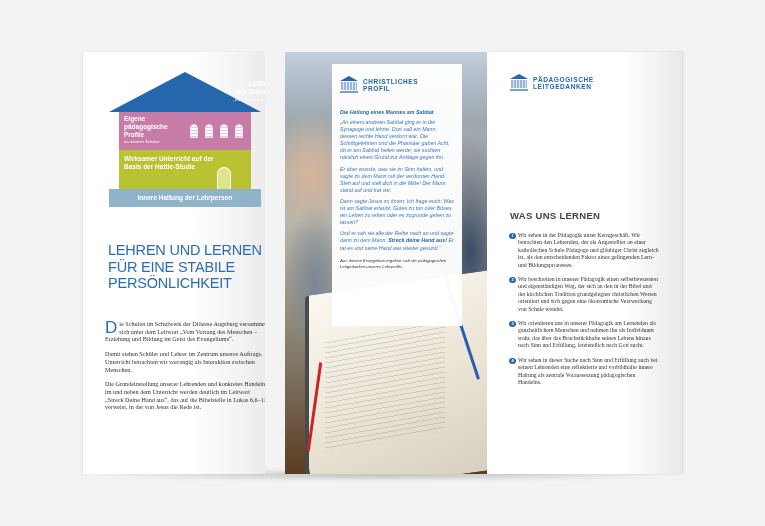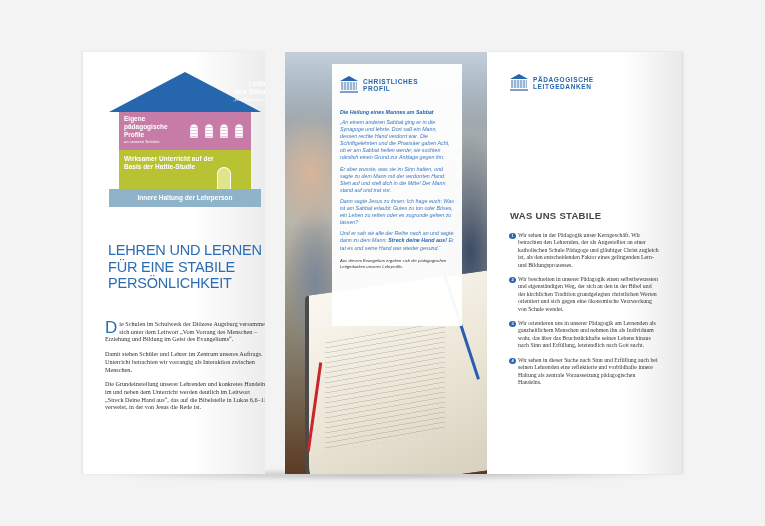--- a/index.html
+++ b/index.html
@@ -241,21 +241,21 @@
     <div class="temple-icon">
       <div class="pediment"></div>
         <div class="columns"></div>
         <div class="step"></div>
     </div>
     <div class="rp-title">
       <div>PÄDAGOGISCHE</div>
       <div>LEITGEDANKEN</div>
     </div>
   </div>
-  <div class="rp-section">WAS UNS STABILE</div>
+  <div class="rp-section">WAS UNS LERNEN</div>
   <div class="rp-list">
     <div class="rp-item">
       <span class="rp-num">1</span>
       <span>Wir sehen in der Pädagogik unser Kerngeschäft. Wir betrachten den Lehrenden, der als Angestellter an einer katholischen Schule Pädagoge und gläubiger Christ zugleich ist, als den entscheidenden Faktor eines gelingenden Lern- und Bildungsprozesses.</span>
     </div>
     <div class="rp-item">
       <span class="rp-num">2</span>
       <span>Wir beschreiten in unserer Pädagogik einen selbstbewussten und eigenständigen Weg, der sich an den in der Bibel und der kirchlichen Tradition grundgelegten christlichen Werten orientiert und sich gegen eine ökonomische Verzweckung von Schule wendet.</span>
     </div>
     <div class="rp-item">

